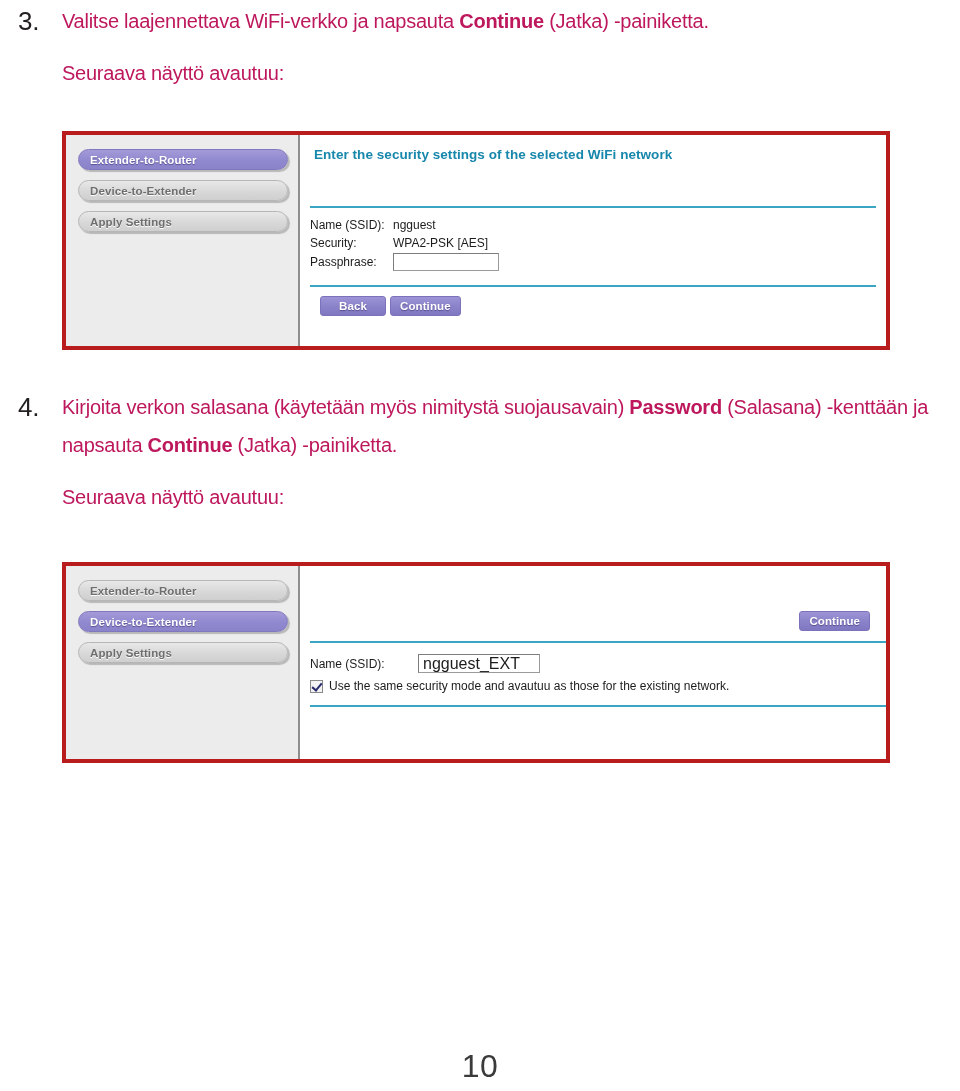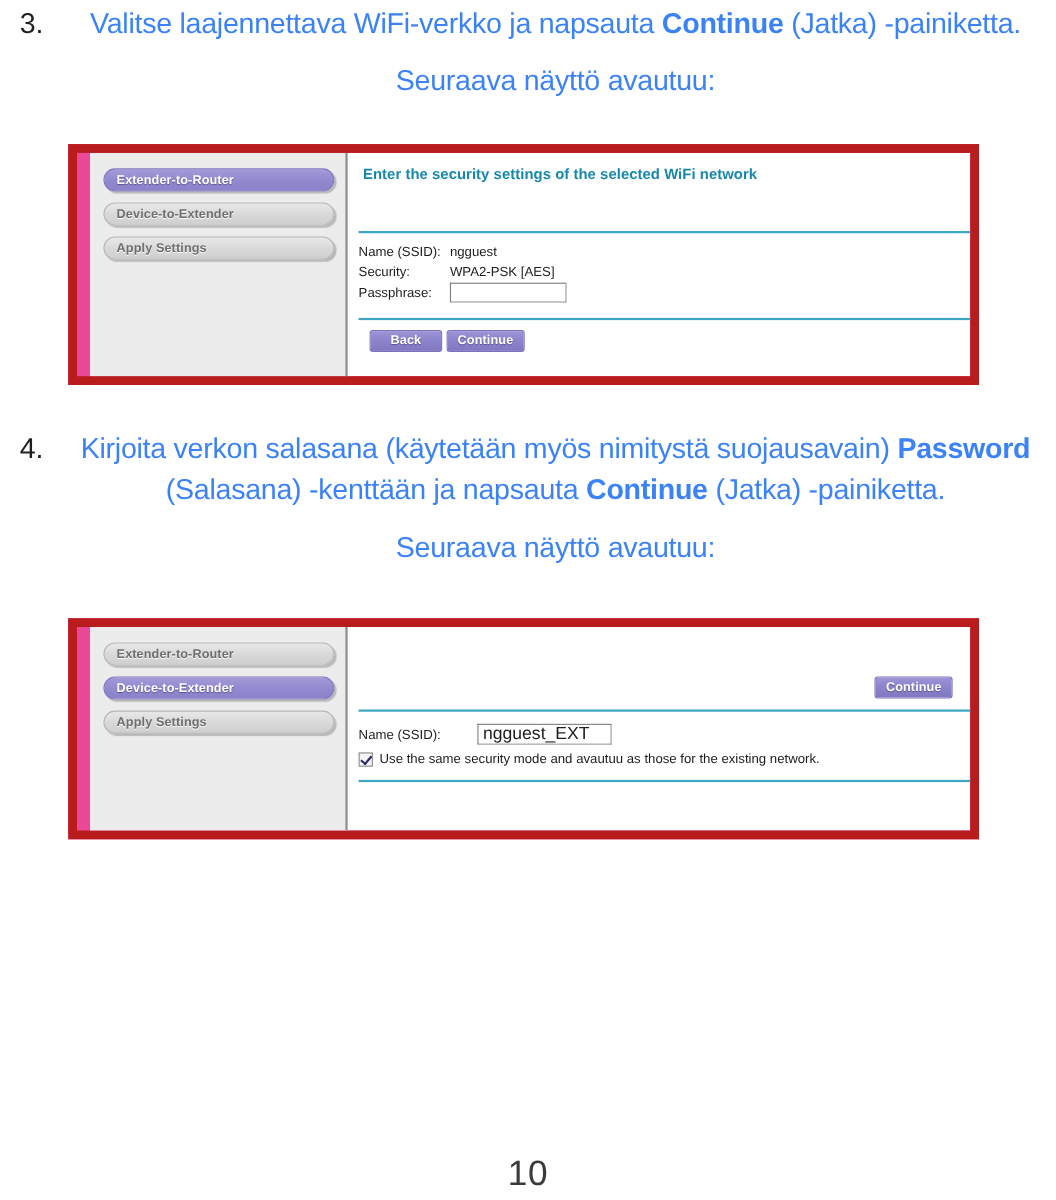--- a/index.html
+++ b/index.html
@@ -28,44 +28,42 @@
     font-size: 26px;
     line-height: 38px;
     font-weight: 400;
     color: #231f20;
     letter-spacing: -0.2px;
   }
   .step-body {
     flex: 1 1 auto;
   }
   .step-para {
-    font-size: 26px;
+    font-size: 20px;
     line-height: 38px;
-    color: #3b82f6;
+    color: #be185d;
     letter-spacing: -0.25px;
     font-weight: 400;
     margin: 0;
-    text-align: center;
   }
   .step-para.second {
     margin-top: 14px;
   }
   .b { font-weight: 700; }
 
   #step3 { left: 18px; top: 2px; width: 930px; }
   #step4 { left: 18px; top: 388px; width: 930px; }
 
   
   .shot {
     position: absolute;
-    border: 8px solid #b91c1c;
-    background: #ec4899;
+    border: 4px solid #b91c1c;
+    background: #14532d;
     box-sizing: border-box;
     overflow: hidden;
-    padding-left: 12px;
   }
   #shot1 { left: 62px; top: 131px; width: 828px; height: 219px; }
   #shot2 { left: 62px; top: 562px; width: 828px; height: 201px; }
 
   .shot-inner {
     position: relative;
     width: 100%;
     height: 100%;
     display: flex;
     background: #ffffff;

